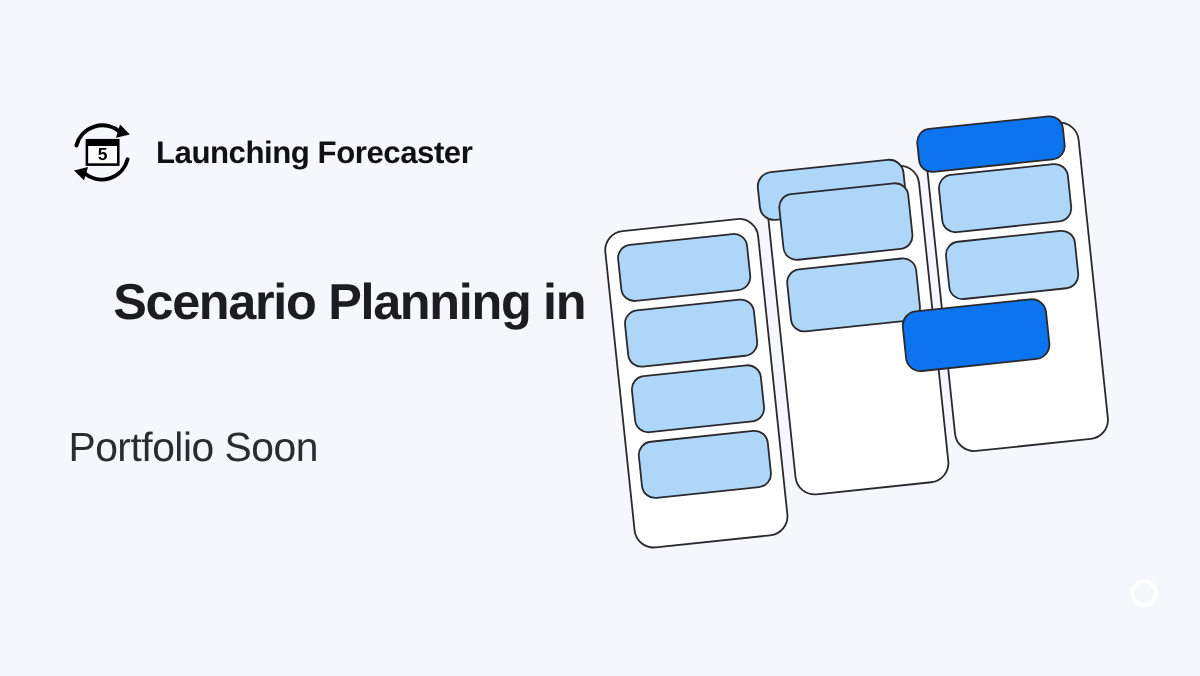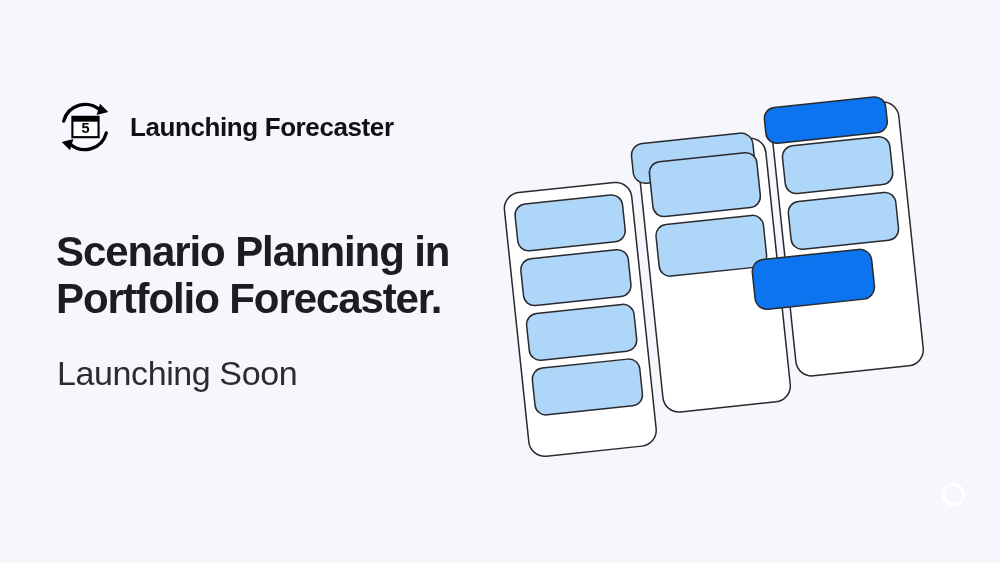--- a/index.html
+++ b/index.html
@@ -55,21 +55,21 @@
     position: absolute;
     left: 56px;
     top: 228px;
     width: 470px;
     font-size: 42px;
     line-height: 1.13;
     font-weight: 700;
     letter-spacing: -1.1px;
     color: #1d1d21;
   }
-  .headline-line { display: block; white-space: nowrap; }
+  .headline-line { display: block; white-space: nowrap; text-align: center; }
 
   .subhead {
     position: absolute;
     left: 57px;
     top: 353px;
     font-size: 34px;
     font-weight: 400;
     letter-spacing: -0.4px;
     color: #2b2b30;
     line-height: 1.2;
@@ -114,24 +114,23 @@
         <rect x="19" y="21.5" width="27" height="21" fill="#fff" stroke="#000" stroke-width="2.2"></rect>
         <rect x="19" y="21.5" width="27" height="5" fill="#000"></rect>
         <text x="32.5" y="38.4" font-family="'Liberation Sans', sans-serif" font-size="15" font-weight="700" fill="#000" text-anchor="middle">5</text>
       </svg>
     </span>
     <span class="brand-name">Launching Forecaster</span>
   </div>
 
   <h1 class="headline">
     <span class="headline-line">Scenario Planning in</span>
-    <span class="headline-line">Portfolio Forecaster.</span>
   </h1>
 
-  <div class="subhead">Launching Soon</div>
+  <div class="subhead">Portfolio Soon</div>
 
   <div class="board-wrap">
     <svg class="board-svg" viewBox="0 0 470 350" aria-hidden="true">
       <g transform="rotate(-6 235 175)">
 
         <g>
           <rect x="18" y="66" width="128" height="265" rx="16" ry="16" fill="#ffffff" stroke="#2a2a2e" stroke-width="1.5"></rect>
           <rect x="28" y="78" width="108" height="47" rx="11" ry="11" fill="#aed6f8" stroke="#2a2a2e" stroke-width="1.5"></rect>
           <rect x="28" y="133" width="108" height="47" rx="11" ry="11" fill="#aed6f8" stroke="#2a2a2e" stroke-width="1.5"></rect>
           <rect x="28" y="188" width="108" height="47" rx="11" ry="11" fill="#aed6f8" stroke="#2a2a2e" stroke-width="1.5"></rect>

